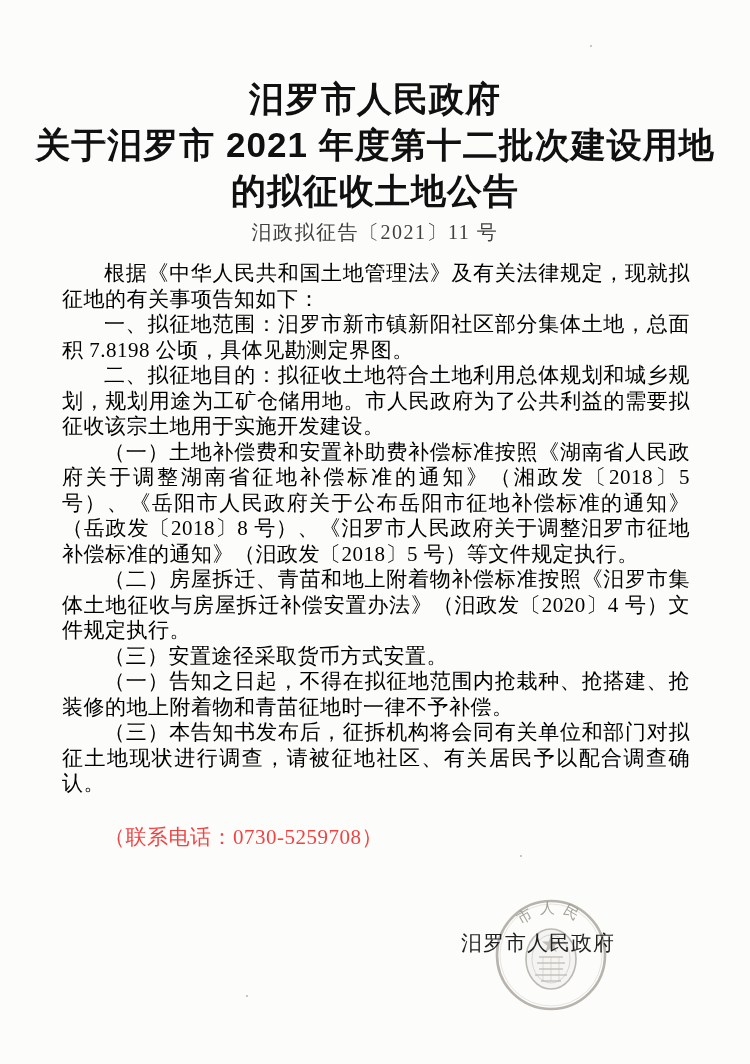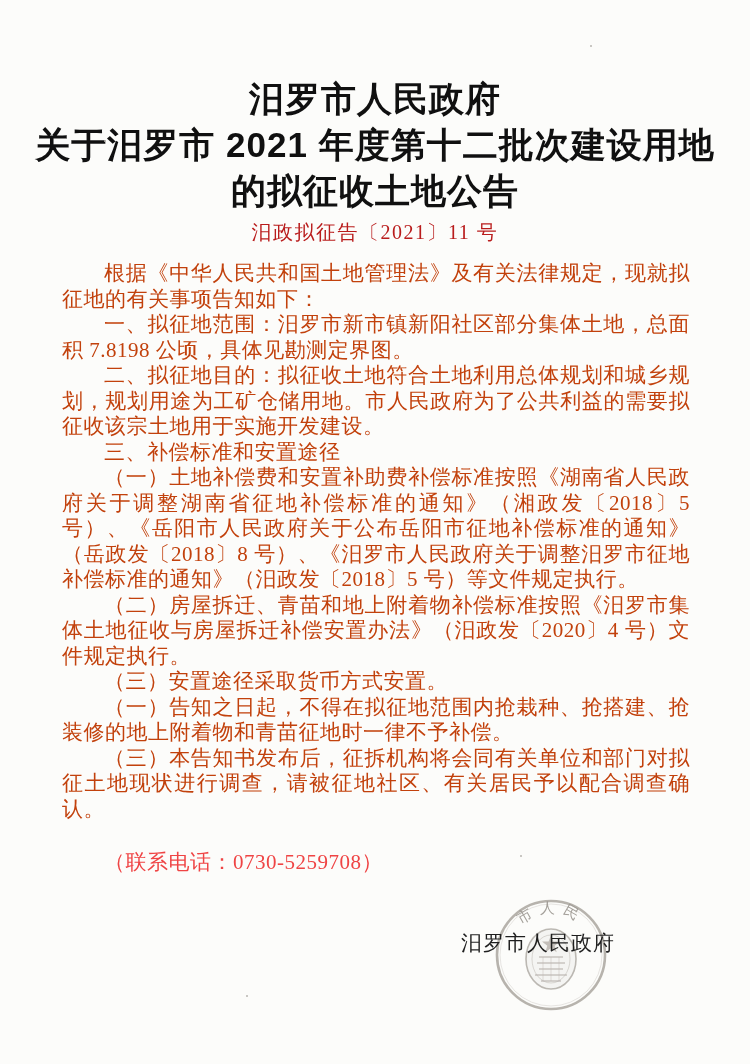--- a/index.html
+++ b/index.html
@@ -25,29 +25,29 @@
     font-size: 35px;
     line-height: 46px;
     letter-spacing: 1px;
     color: #101010;
   }
   .doc-number {
     margin-top: 5px;
     text-align: center;
     font-size: 20px;
     letter-spacing: 1.5px;
-    color: #b91c1c;
+    color: #404040;
   }
   .body-text {
     margin: 15px 60px 0 62px;
     font-size: 21px;
     line-height: 25.5px;
     text-align: justify;
     letter-spacing: 0.5px;
-    color: #c2410c;
+    color: #000000;
   }
   .body-text p {
     margin: 0;
     text-indent: 2em;
   }
   .contact-line {
     margin: 26px 60px 0 62px;
     font-size: 21px;
     text-indent: 2em;
     letter-spacing: 0.5px;
@@ -89,21 +89,20 @@
     <div>关于汨罗市 2021 年度第十二批次建设用地</div>
     <div>的拟征收土地公告</div>
   </div>
 
   <div class="doc-number">汨政拟征告〔2021〕11 号</div>
 
   <div class="body-text">
     <p>根据《中华人民共和国土地管理法》及有关法律规定，现就拟征地的有关事项告知如下：</p>
     <p>一、拟征地范围：汨罗市新市镇新阳社区部分集体土地，总面积 7.8198 公顷，具体见勘测定界图。</p>
     <p>二、拟征地目的：拟征收土地符合土地利用总体规划和城乡规划，规划用途为工矿仓储用地。市人民政府为了公共利益的需要拟征收该宗土地用于实施开发建设。</p>
-    <p>三、补偿标准和安置途径</p>
     <p>（一）土地补偿费和安置补助费补偿标准按照《湖南省人民政府关于调整湖南省征地补偿标准的通知》（湘政发〔2018〕5 号）、《岳阳市人民政府关于公布岳阳市征地补偿标准的通知》（岳政发〔2018〕8 号）、《汨罗市人民政府关于调整汨罗市征地补偿标准的通知》（汨政发〔2018〕5 号）等文件规定执行。</p>
     <p>（二）房屋拆迁、青苗和地上附着物补偿标准按照《汨罗市集体土地征收与房屋拆迁补偿安置办法》（汨政发〔2020〕4 号）文件规定执行。</p>
     <p>（三）安置途径采取货币方式安置。</p>
     <p>（一）告知之日起，不得在拟征地范围内抢栽种、抢搭建、抢装修的地上附着物和青苗征地时一律不予补偿。</p>
     <p>（三）本告知书发布后，征拆机构将会同有关单位和部门对拟征土地现状进行调查，请被征地社区、有关居民予以配合调查确认。</p>
   </div>
 
   <p class="contact-line">（联系电话：0730-5259708）</p>
 
   <div class="signature-block">

